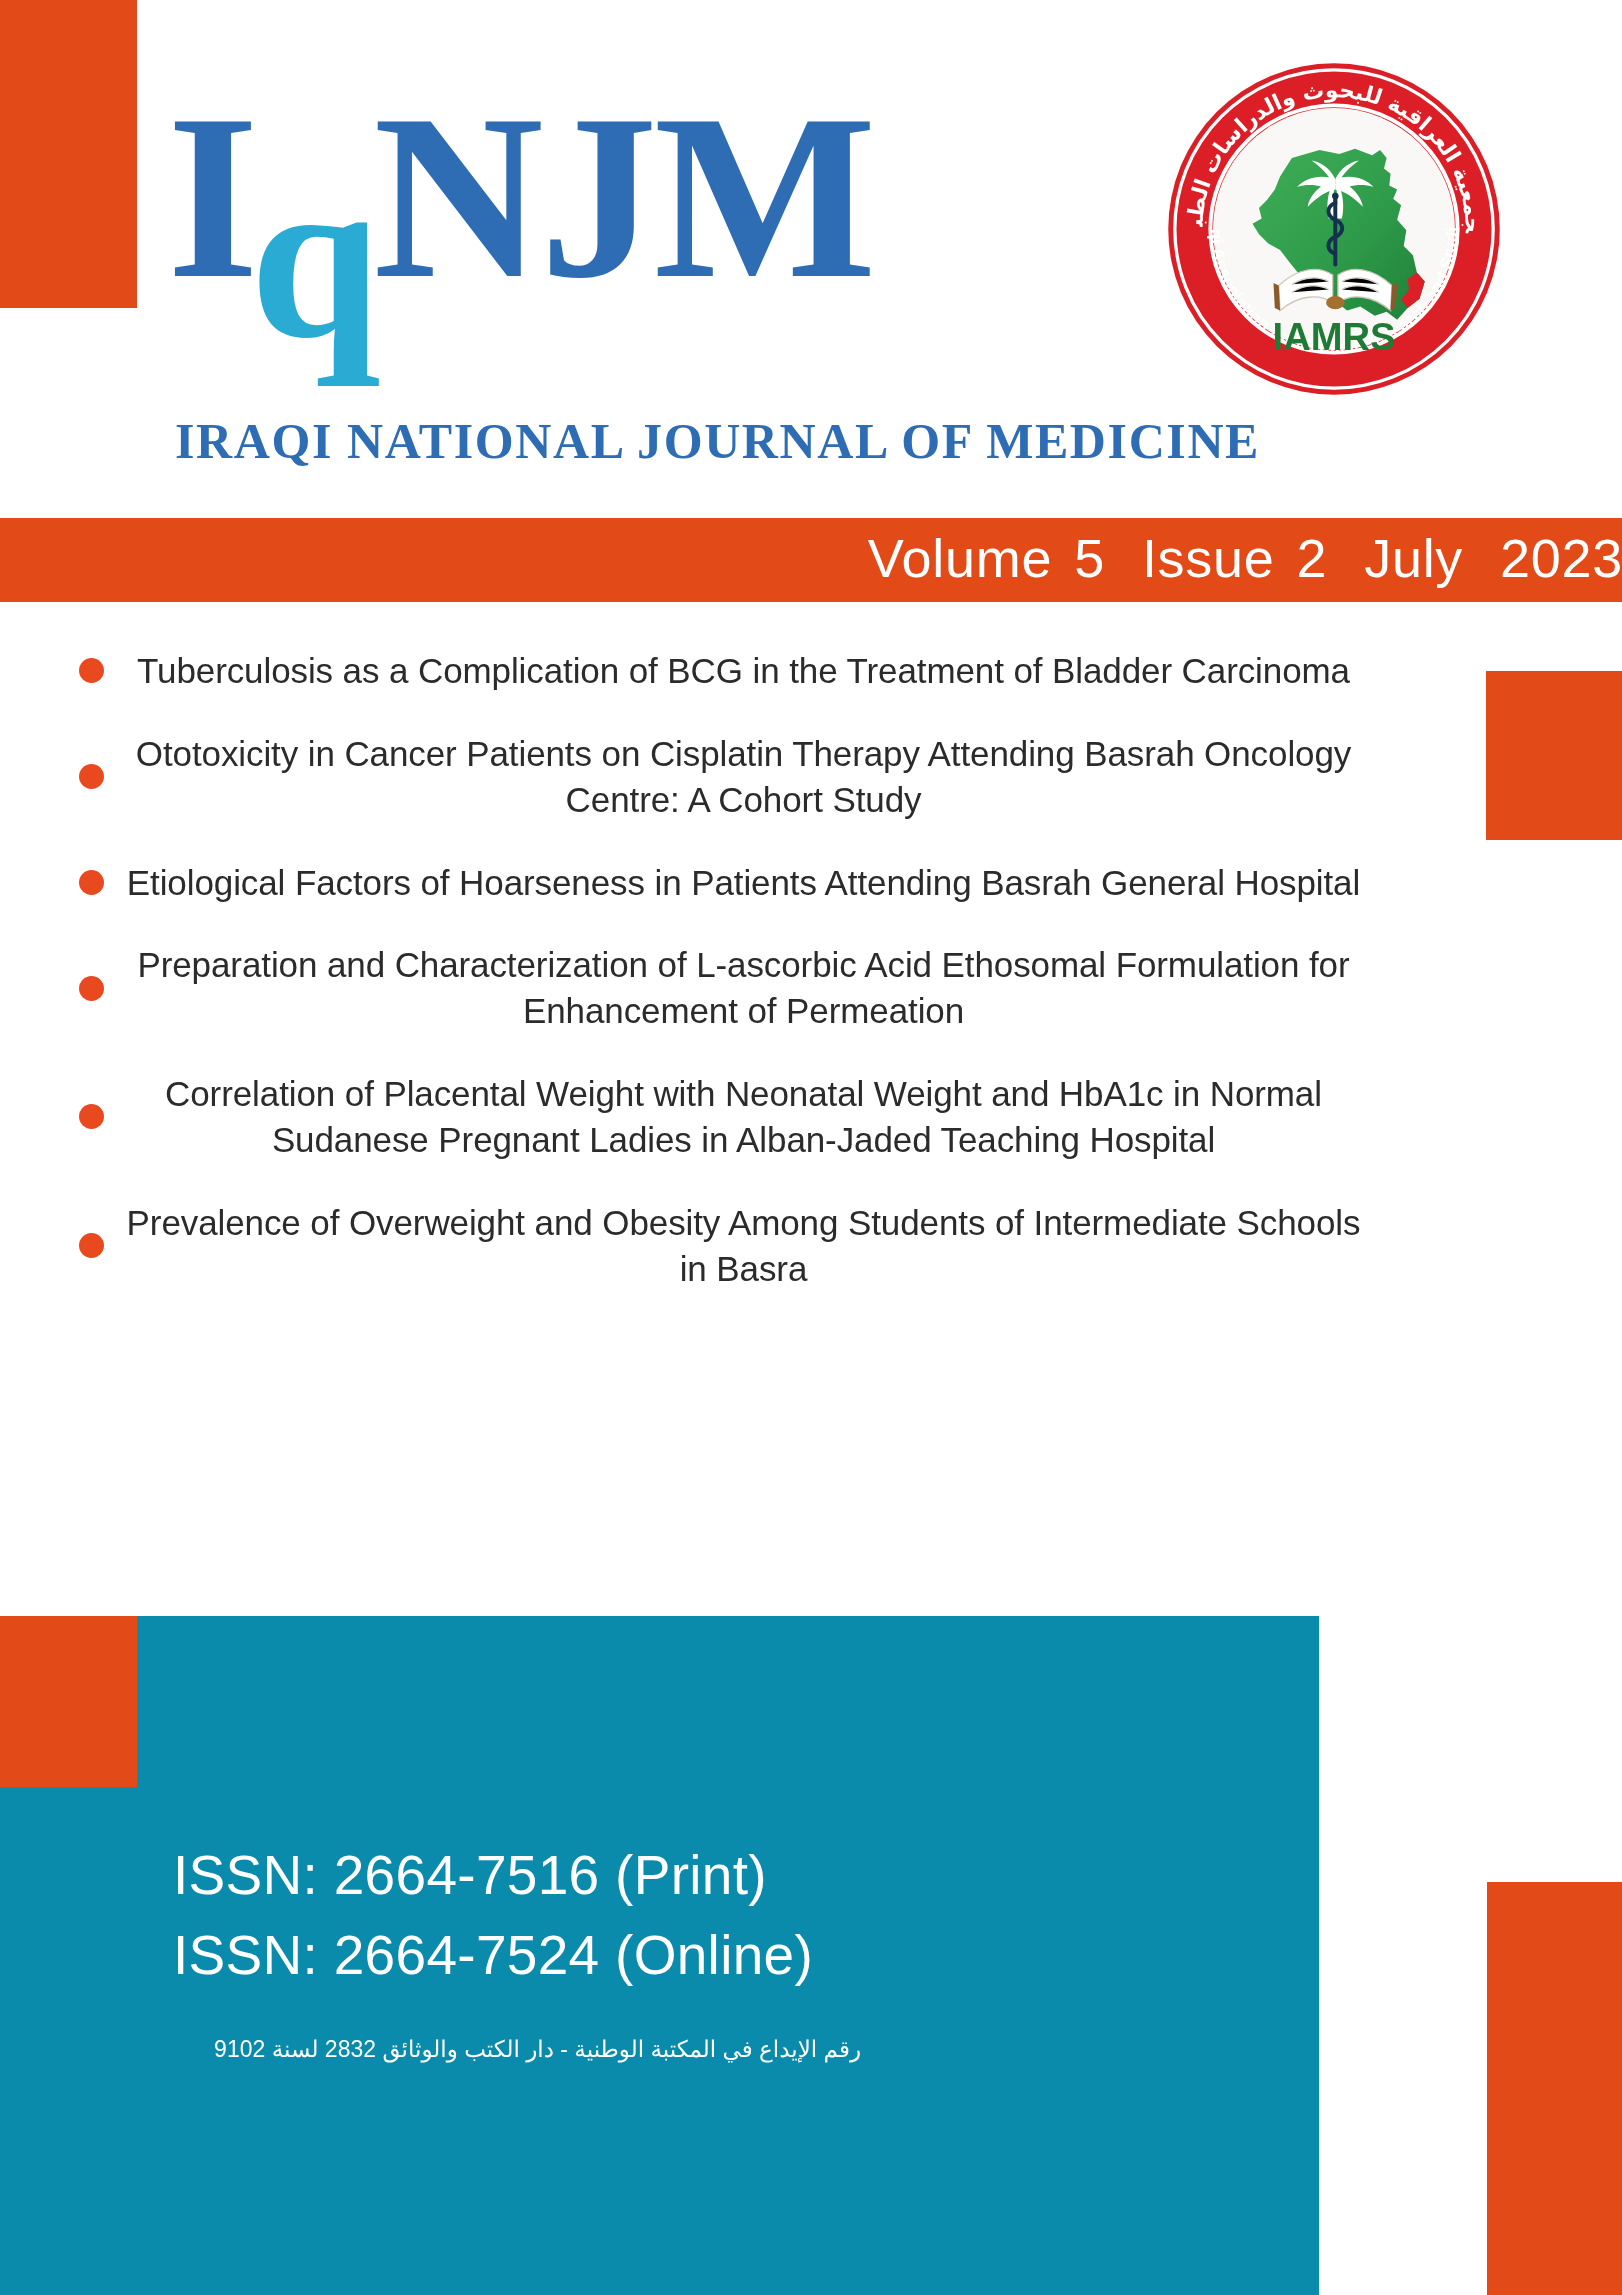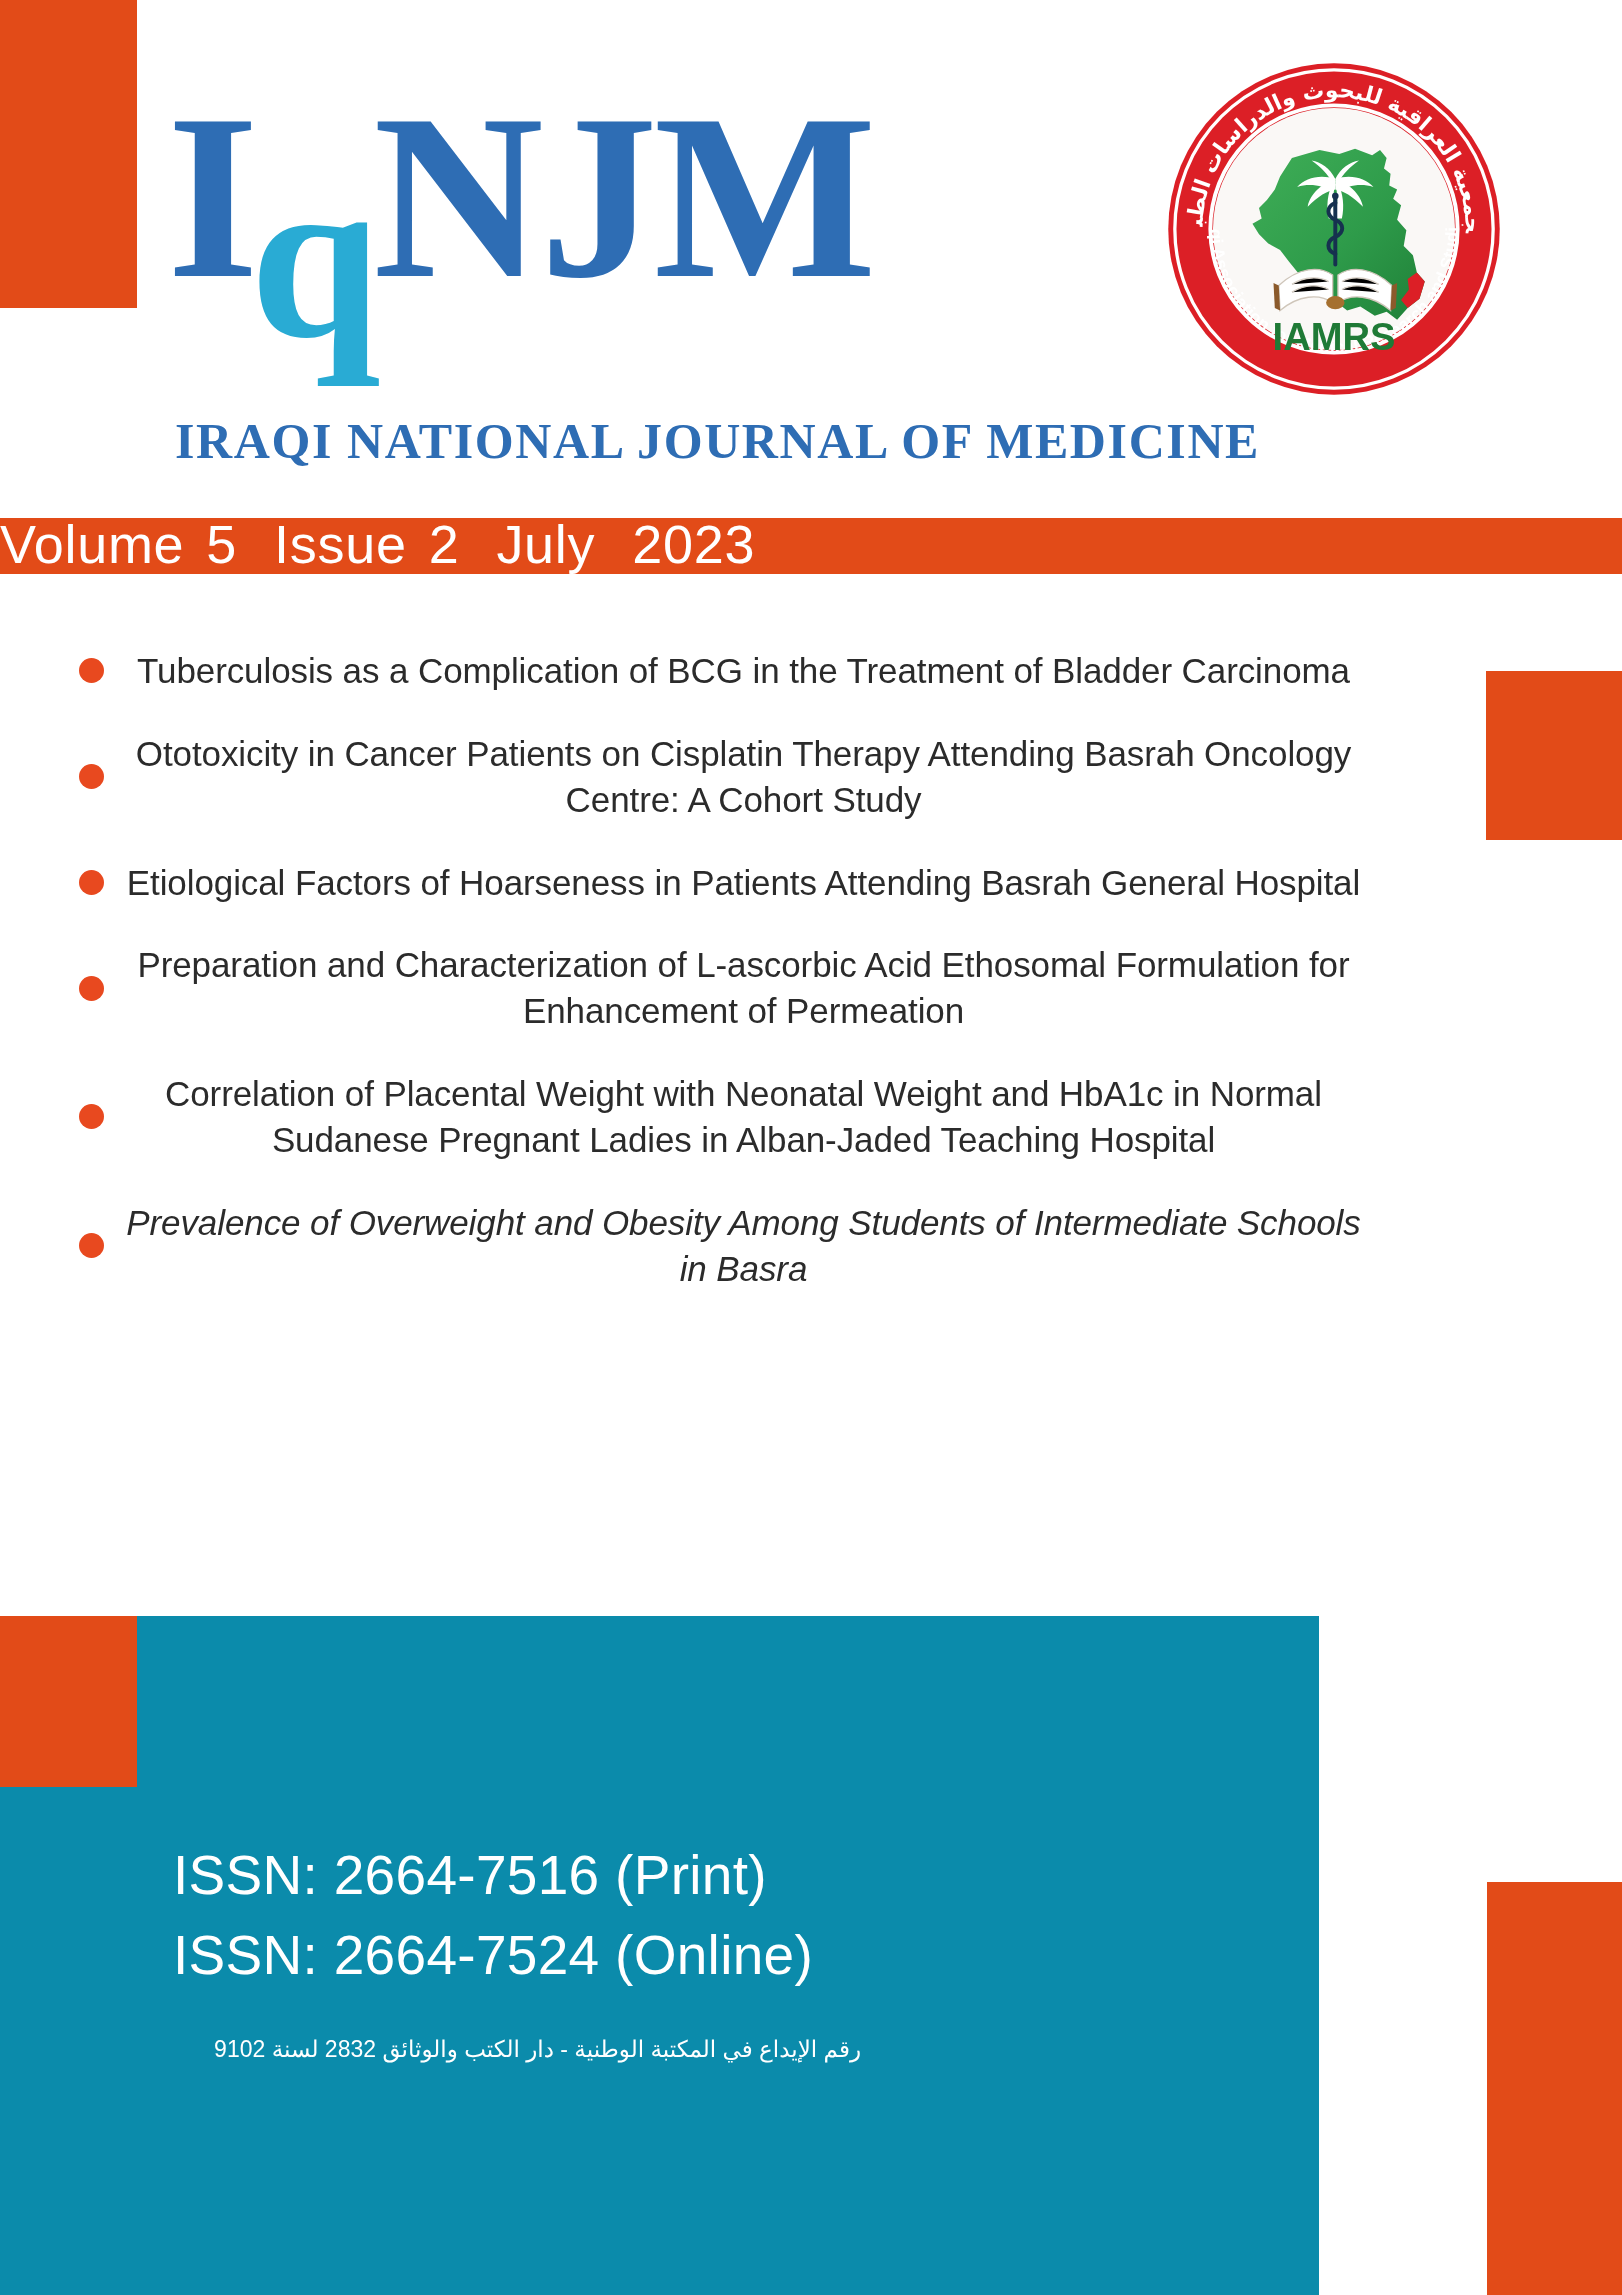--- a/index.html
+++ b/index.html
@@ -93,25 +93,25 @@
     top: 58px;
     width: 342px;
     height: 342px;
   }
   .emblem svg { display: block; width: 100%; height: 100%; }
 
   
   .volume-bar {
     position: absolute;
     left: 0; top: 518px;
-    width: 1623px; height: 56px;
+    width: 1623px; height: 84px;
     background: #E24B18;
     display: flex;
     align-items: center;
-    justify-content: flex-start;
+    justify-content: flex-end;
   }
   .volume-bar .vb-text {
     color: #ffffff;
     font-size: 54px;
     font-weight: 400;
     letter-spacing: 0.7px;
     white-space: nowrap;
     line-height: 1;
     transform: translateY(-2px);
   }
@@ -124,21 +124,21 @@
     left: 79px;
     top: 648px;
     width: 1283px;
     text-align: center;
   }
   .article-item {
     display: flex;
     align-items: center;
     margin-bottom: 37px;
   }
-  .article-item:last-child { margin-bottom: 11px; font-style: italic; }
+  .article-item:last-child { margin-bottom: 11px; }
   .bullet {
     flex: 0 0 auto;
     width: 25px;
     height: 25px;
     border-radius: 50%;
     background: #E8491F;
     margin-right: 21px;
   }
   .article-title {
     flex: 1 1 auto;

